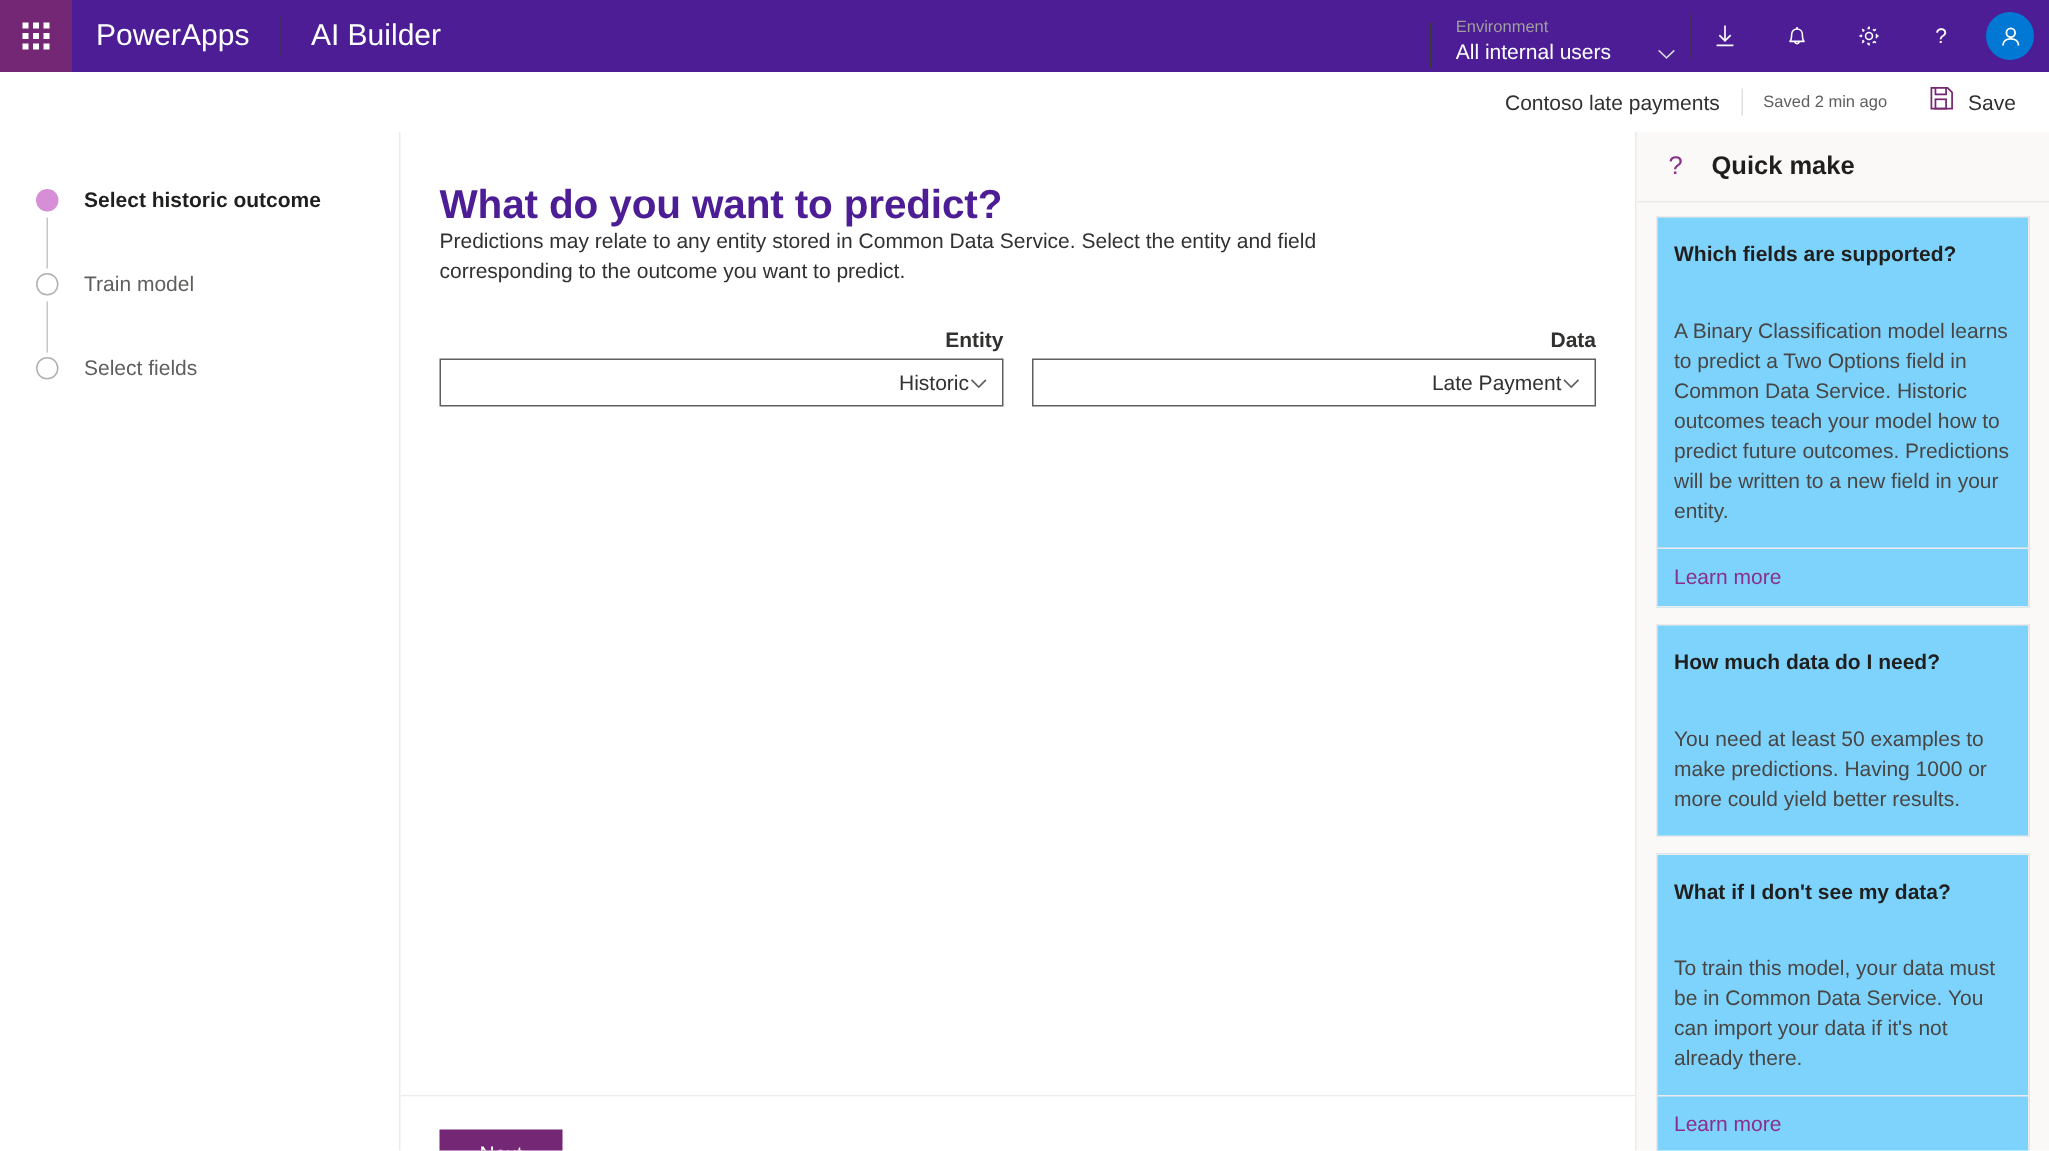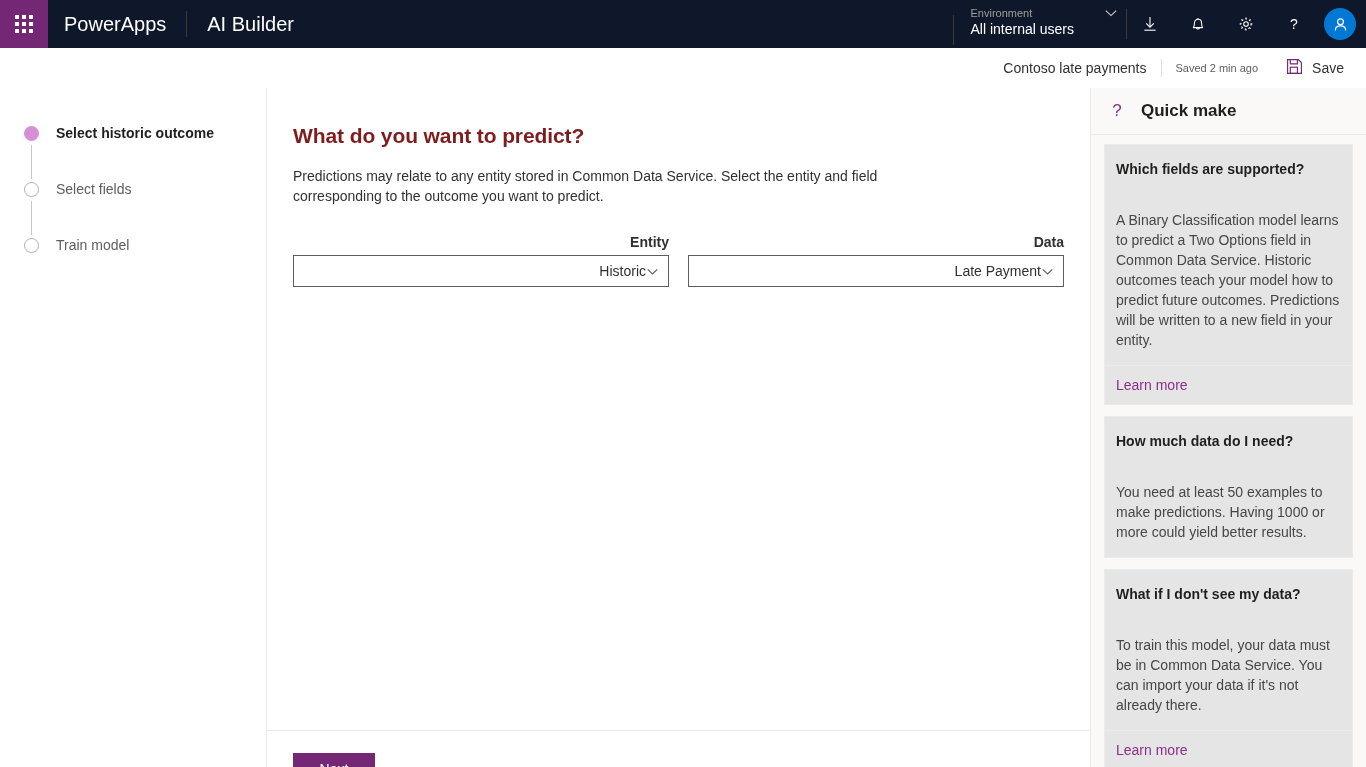--- a/index.html
+++ b/index.html
@@ -7,21 +7,21 @@
     width: 1366px; height: 767px;
     overflow: hidden;
     font-family: "Liberation Sans", sans-serif;
     background: #ffffff;
     color: #323130;
   }
 
   
   .appbar {
     height: 48px; width: 100%;
-    background: #0f172a;
+    background: #4c1d95;
     display: flex; align-items: center;
     position: relative;
   }
   .waffle {
     width: 48px; height: 48px;
     background: #742774;
     display: flex; align-items: center; justify-content: center;
     cursor: pointer; flex: none;
   }
   .waffle-grid {
@@ -49,21 +49,21 @@
     font-size: 20px;
     font-weight: 400;
     padding: 0 20px;
     height: 48px;
     display: flex; align-items: center;
     cursor: pointer;
   }
   .appbar-spacer { flex: 1 1 auto; }
 
   .env-picker {
-    display: flex; align-items: flex-start;
+    display: flex; align-items: flex-end;
     height: 37px;
     padding: 0 8px 0 18px;
     min-width: 172px;
     cursor: pointer;
     position: relative;
   }
   .env-picker::before {
     content: ""; position: absolute; left: 0; top: 9px;
     width: 1px; height: 30px; background: #3b3a39;
   }
@@ -148,23 +148,22 @@
     background: #ffffff;
     min-width: 0;
   }
   .formarea {
     flex: 1 1 auto;
     padding: 34px 26px 0 26px;
     border-bottom: 1px solid #edebe9;
     overflow: hidden;
   }
   .page-title {
-    font-size: 21px; font-weight: 600; color: #7f1d1d;
+    font-size: 27px; font-weight: 600; color: #4c1d95;
     line-height: 28px; letter-spacing: -0.1px;
-    margin-bottom: 16px;
   }
   .page-desc {
     font-size: 14px; color: #323130; line-height: 20px;
     max-width: 600px; margin-bottom: 28px;
   }
   .field-row { display: flex; gap: 19px; text-align: right; }
   .field { width: 381px; }
   .field-label {
     font-size: 14px; font-weight: 600; color: #323130;
     margin-bottom: 5px; display: block;
@@ -215,21 +214,21 @@
   .tips-q {
     color: #8a2f8a; font-size: 17px; font-weight: 400;
     width: 20px; text-align: center; flex: none;
   }
   .tips-title {
     font-size: 17px; font-weight: 600; color: #201f1e;
     margin-left: 14px;
   }
   .tips-body { padding: 9px 13px 0 13px; }
   .card {
-    background: #e5e5e5;
+    background: #7dd3fc;
     border: 1px solid #edebe9;
     margin-bottom: 11px;
   }
   .card-inner { padding: 15px 11px 15px 11px; }
   .card-title {
     font-size: 14px; font-weight: 700; color: #201f1e;
     line-height: 19px; margin-bottom: 12px;
   }
   .card-text {
     font-size: 14px; color: #484644; line-height: 20px; margin-top: 31px;
@@ -337,25 +336,25 @@
   <div class="rail">
     <div class="connector conn1"></div>
     <div class="connector conn2"></div>
 
     <div class="step active">
       <span class="dot"></span>
       <span class="slabel">Select historic outcome</span>
     </div>
     <div class="step pending">
       <span class="dot"></span>
-      <span class="slabel">Select fields</span>
+      <span class="slabel">Train model</span>
     </div>
     <div class="step pending">
       <span class="dot"></span>
-      <span class="slabel">Train model</span>
+      <span class="slabel">Select fields</span>
     </div>
   </div>
 
   <div class="center">
     <div class="formarea">
       <h1 class="page-title">What do you want to predict?</h1>
       <p class="page-desc">Predictions may relate to any entity stored in Common Data Service. Select the entity and field corresponding to the outcome you want to predict.</p>
 
       <div class="field-row">
         <div class="field">

